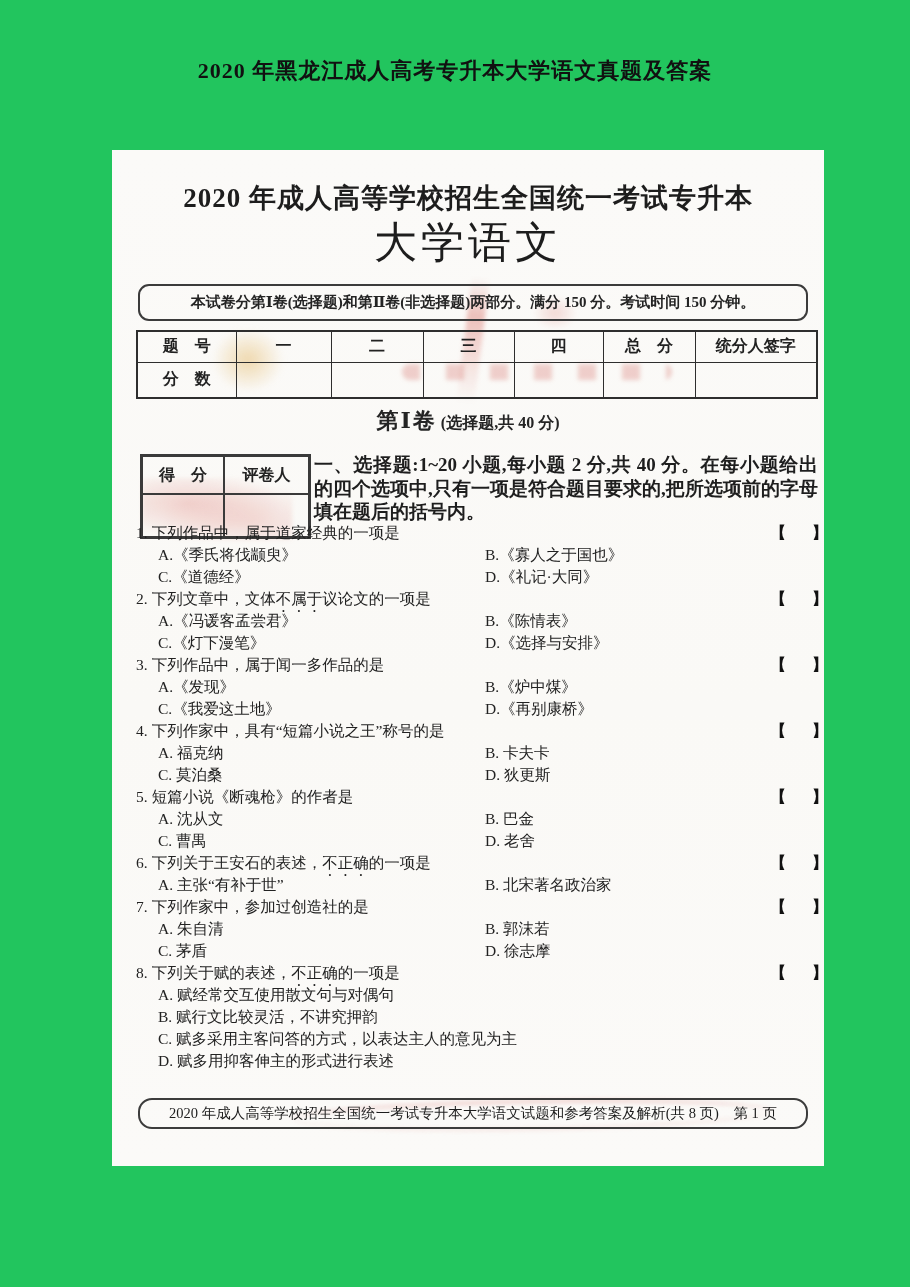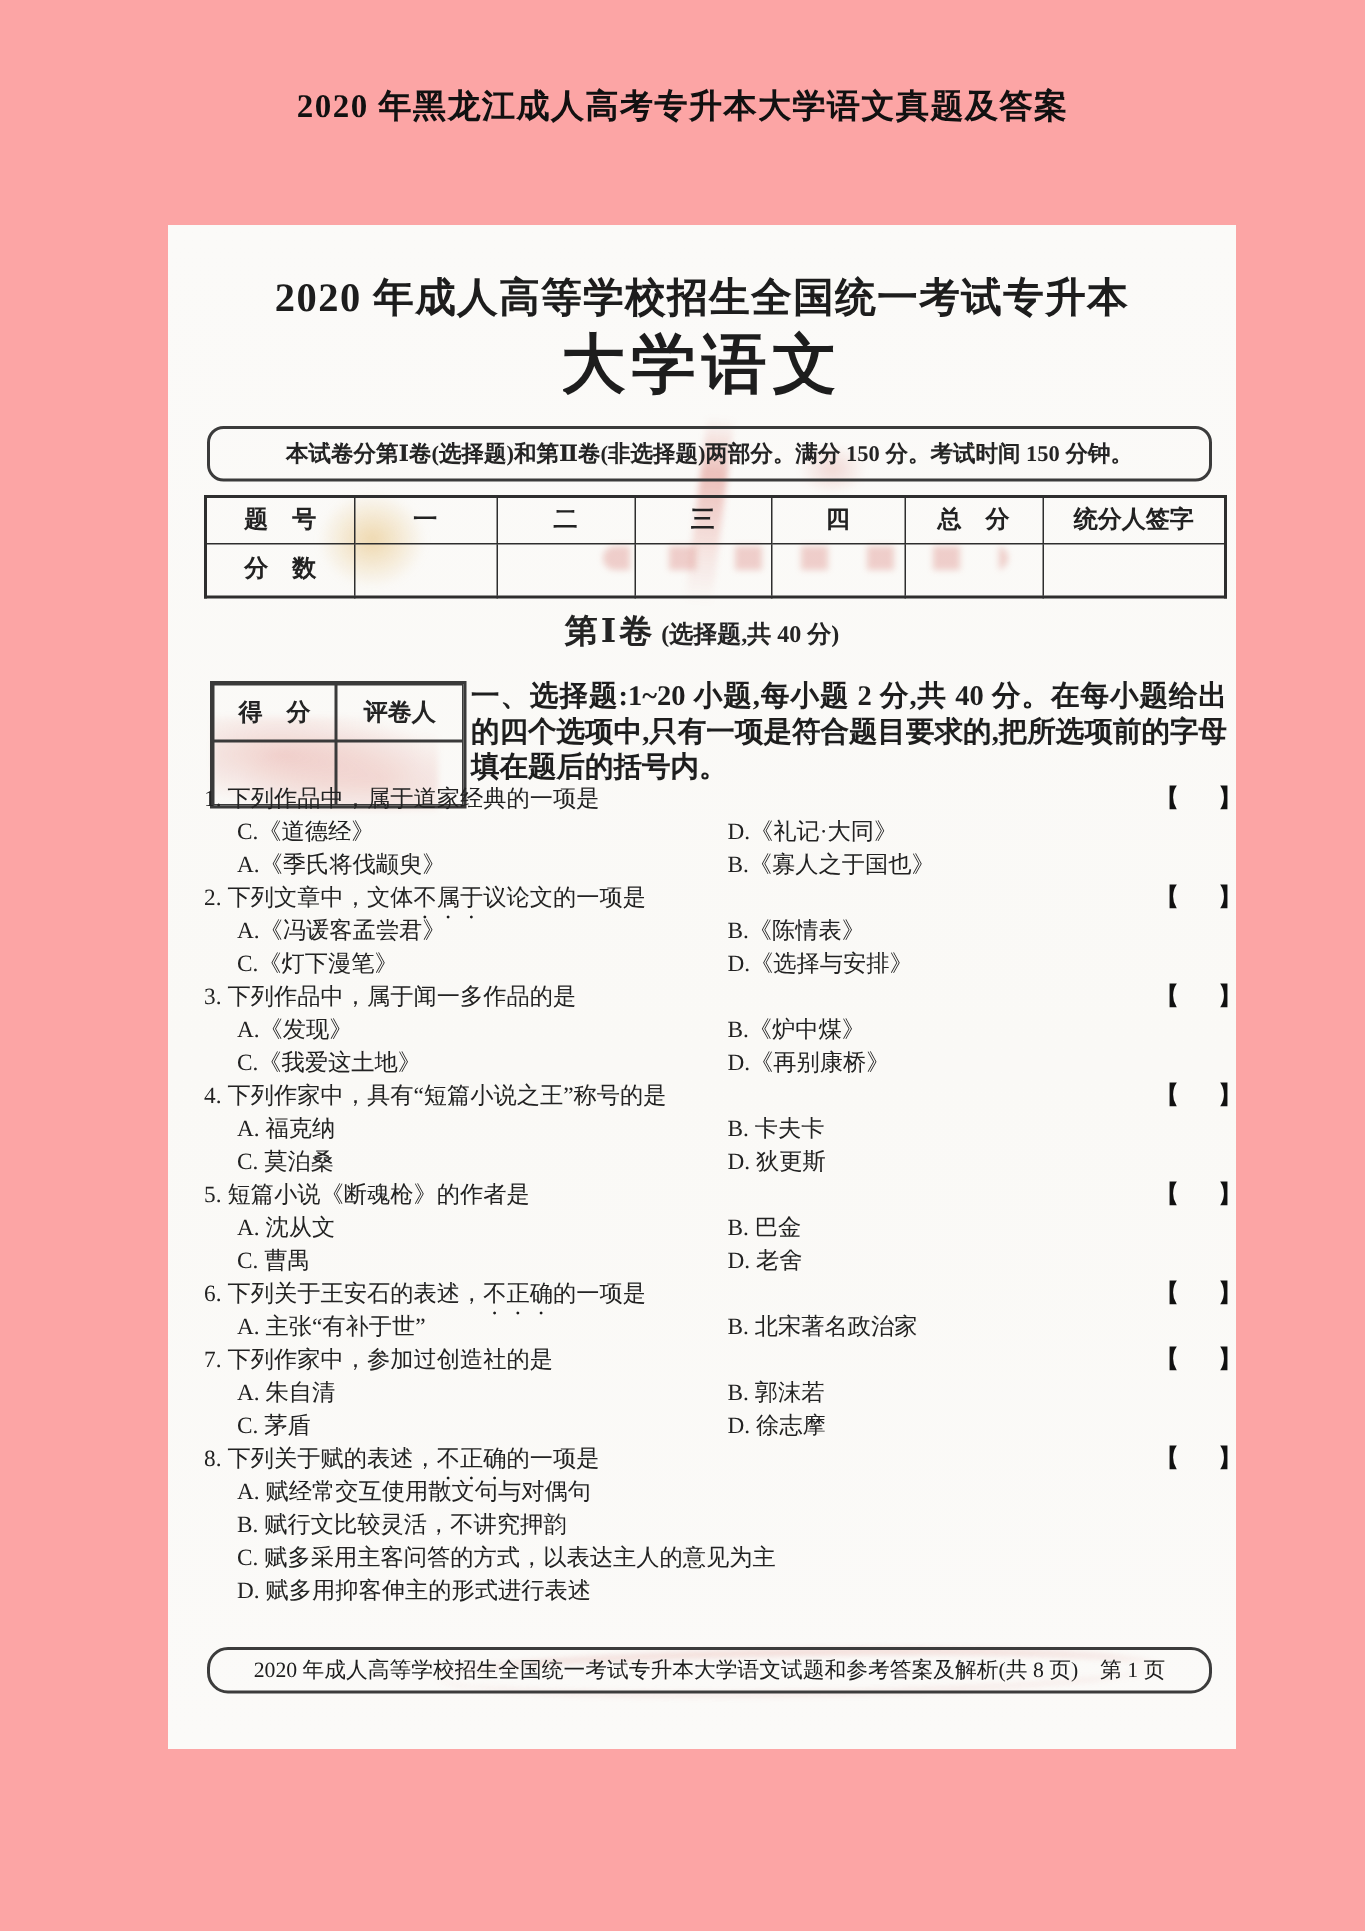--- a/index.html
+++ b/index.html
@@ -1,19 +1,19 @@
 <!DOCTYPE html>
 <html><head>
 <meta charset="utf-8">
 <style>
   * { margin:0; padding:0; box-sizing:border-box; }
   html,body { background:#ffffff; }
   .page {
     position:relative; width:910px; height:1287px; margin:0 auto;
-    background:#fca5a5; overflow:hidden;
+    background:#22c55e; overflow:hidden;
     font-family:"Liberation Serif","DejaVu Serif",serif; color:#1b1b1b;
   }
   .doc-title {
     position:absolute; top:56px; left:0; width:100%;
     text-align:center; font-size:22px; font-weight:bold; color:#111;
     letter-spacing:1px;
   }
   
   .scan {
     position:absolute; left:112px; top:150px; width:712px; height:1016px;
@@ -37,21 +37,21 @@
   .sm-red4 { left:180px; top:950px; width:480px; height:30px; border-radius:50%;
     border-top:3px solid rgba(209,95,86,.3); border-bottom:2px solid rgba(209,95,86,.2);
     filter:blur(2px); transform:rotate(-1deg); }
   .sm-red5 { left:420px; top:146px; width:46px; height:34px;
     background:radial-gradient(ellipse, rgba(214,98,88,.22), rgba(214,98,88,0) 70%);
     filter:blur(2px); }
 
   .h1 { position:absolute; top:30px; left:0; width:100%; text-align:center;
         font-size:27px; font-weight:bold; color:#1d1d1d; letter-spacing:1px; }
   .h2 { position:absolute; top:64px; left:0; width:100%; text-align:center;
-        font-size:43px; font-weight:bold; color:#1d1d1d; letter-spacing:4px; }
+        font-size:43px; font-weight:normal; color:#1d1d1d; letter-spacing:4px; }
 
   .notice {
     position:absolute; top:134px; left:26px; width:670px; height:37px;
     border:2px solid #3b3b3b; border-radius:11px;
     display:flex; align-items:center; justify-content:center;
     font-size:15px; font-weight:bold; white-space:nowrap;
   }
 
   .score-table { position:absolute; top:180px; left:24px; width:682px;
     border-collapse:collapse; table-layout:fixed;padding-left:36px; }
@@ -161,27 +161,27 @@
     <div class="instruction">一、选择题:1~20 小题,每小题 2 分,共 40 分。在每小题给出的四个选项中,只有一项是符合题目要求的,把所选项前的字母填在题后的括号内。</div>
 
     <div class="questions">
 
       <div class="q">
         <div class="qline">
           <span class="qnum">1.</span><span><span>下列作品中，属于道家经典的一项是</span><span class="emph"></span><span></span></span>
           <span class="bracket"><span>【</span><span class="bkgap"></span><span>】</span></span>
         </div>
         <div class="qline">
+            <span class="opt">A.《季氏将伐颛臾》</span>
+            <span class="opt col2">B.《寡人之于国也》</span>
+          </div>
+        <div class="qline">
             <span class="opt">C.《道德经》</span>
             <span class="opt col2">D.《礼记·大同》</span>
           </div>
-        <div class="qline">
-            <span class="opt">A.《季氏将伐颛臾》</span>
-            <span class="opt col2">B.《寡人之于国也》</span>
-          </div>
       </div>
 
       <div class="q">
         <div class="qline">
           <span class="qnum">2.</span><span><span>下列文章中，文体</span><span class="emph">不属于</span><span>议论文的一项是</span></span>
           <span class="bracket"><span>【</span><span class="bkgap"></span><span>】</span></span>
         </div>
         <div class="qline">
             <span class="opt">A.《冯谖客孟尝君》</span>
             <span class="opt col2">B.《陈情表》</span>

